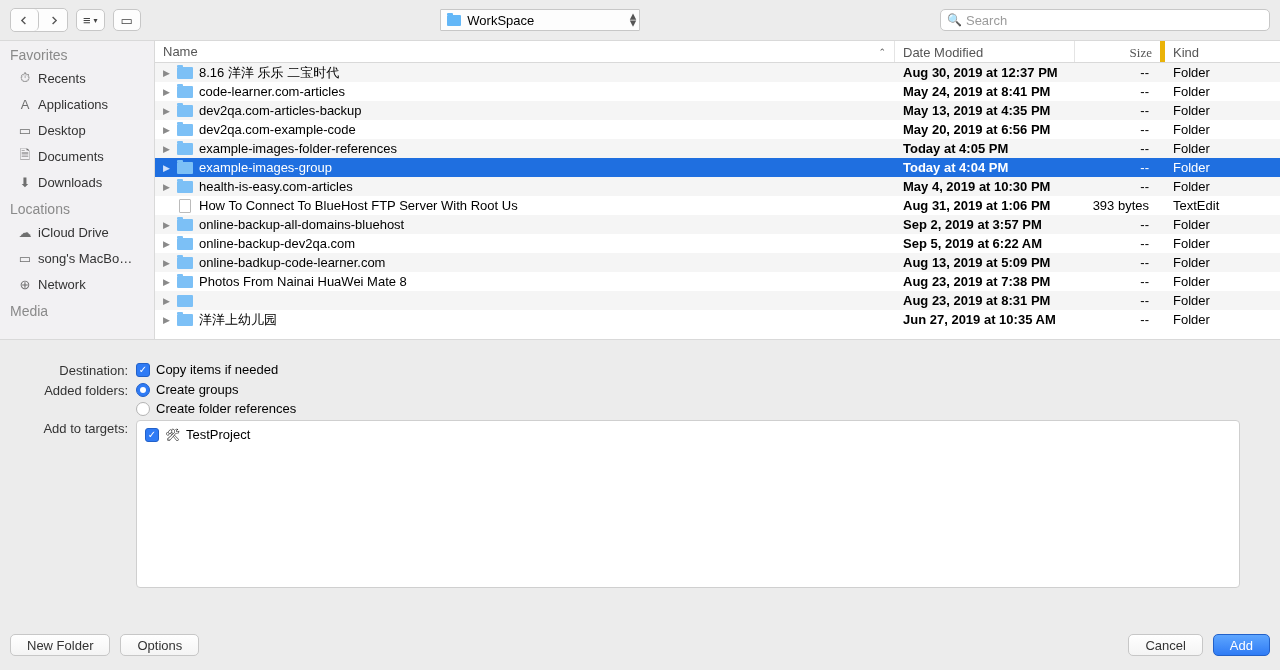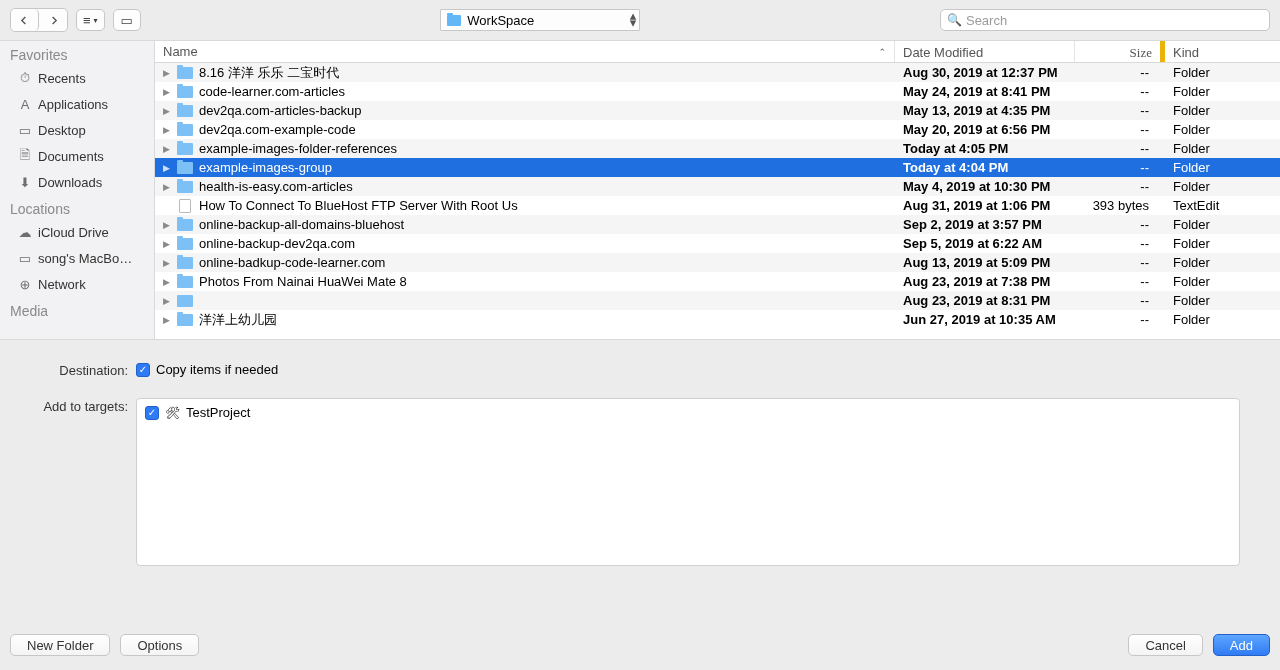--- a/index.html
+++ b/index.html
@@ -33,21 +33,21 @@
 .row.sel { background: #1f6fe0; color: #fff; }
 .c-name { flex: 1; display: flex; align-items: center; padding-left: 8px; overflow: hidden; white-space: nowrap; }
 .tri { width: 10px; color: #8a8a8a; font-size: 9px; margin-right: 4px; }
 .row.sel .tri { color: #cfe0fb; }
 .f-ic { width: 16px; height: 12px; background: #7cc0f6; border-radius: 1px; margin-right: 6px; position: relative; }
 .f-ic::before { content: ""; position: absolute; top: -2px; left: 0; width: 6px; height: 2px; background: #7cc0f6; border-radius: 1px 1px 0 0; }
 .d-ic { width: 12px; height: 14px; background: #fff; border: 1px solid #bbb; border-radius: 1px; margin-right: 8px; margin-left: 2px; position: relative; }
 .c-date { width: 180px; padding-left: 8px; font-weight: bold; }
 .c-size { width: 90px; text-align: right; padding-right: 16px; }
 .c-kind { width: 115px; padding-left: 8px; }
-.options { padding: 22px 20px 10px; display: flex; flex-direction: column; gap: 20px; }
+.options { padding: 22px 20px 10px; display: flex; flex-direction: column; gap: 4px; }
 .opt-row { display: flex; align-items: flex-start; }
 .opt-label { width: 116px; text-align: right; padding-right: 8px; color: #333; padding-top: 1px; }
 .opt-ctrl { display: flex; flex-direction: column; gap: 4px; }
 .cb { display: flex; align-items: center; gap: 6px; }
 .chk { width: 14px; height: 14px; border-radius: 3px; background: #2f7bf5; display: flex; align-items: center; justify-content: center; color: #fff; font-size: 10px; border: 1px solid #2261c9; }
 .radio { width: 14px; height: 14px; border-radius: 50%; border: 1px solid #b3b3b3; background: #fff; display: flex; align-items: center; justify-content: center; }
 .radio.on::after { content: ""; width: 6px; height: 6px; border-radius: 50%; background: #2f7bf5; }
 .radio.on { border-color: #2261c9; background: #2f7bf5; }
 .radio.on::after { background: #fff; }
 .targets-box { flex: 1; margin-right: 20px; height: 168px; border: 1px solid #cfcfcf; border-radius: 4px; background: #fff; padding: 6px 8px; }
@@ -294,20 +294,33 @@
   <div class="options">
     <div class="opt-row">
       <div class="opt-label">Destination:</div>
       <div class="opt-ctrl">
         <label class="cb">
           <span class="chk">✓</span>
           <span>Copy items if needed</span>
         </label>
       </div>
     </div>
+    <div class="opt-row">
+      <div class="opt-label">Added folders:</div>
+      <div class="opt-ctrl">
+        <label class="cb">
+          <span class="radio on"></span>
+          <span>Create groups</span>
+        </label>
+        <label class="cb">
+          <span class="radio"></span>
+          <span>Create folder references</span>
+        </label>
+      </div>
+    </div>
     <div class="opt-row" style="align-items:stretch">
       <div class="opt-label">Add to targets:</div>
       <div class="targets-box">
         <div class="target-row">
           <span class="chk">✓</span>
           <span class="app-ic">🛠</span>
           <span>TestProject</span>
         </div>
       </div>
     </div>

